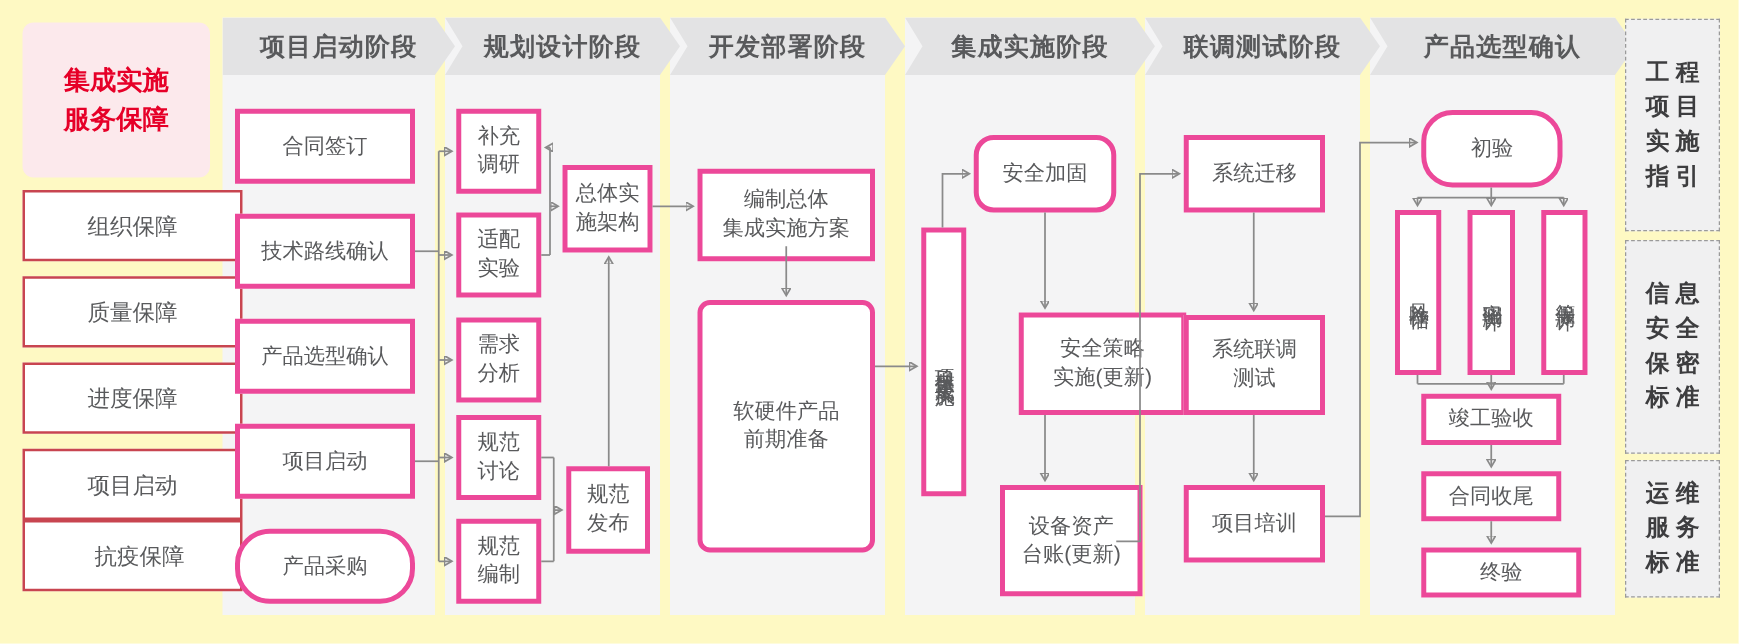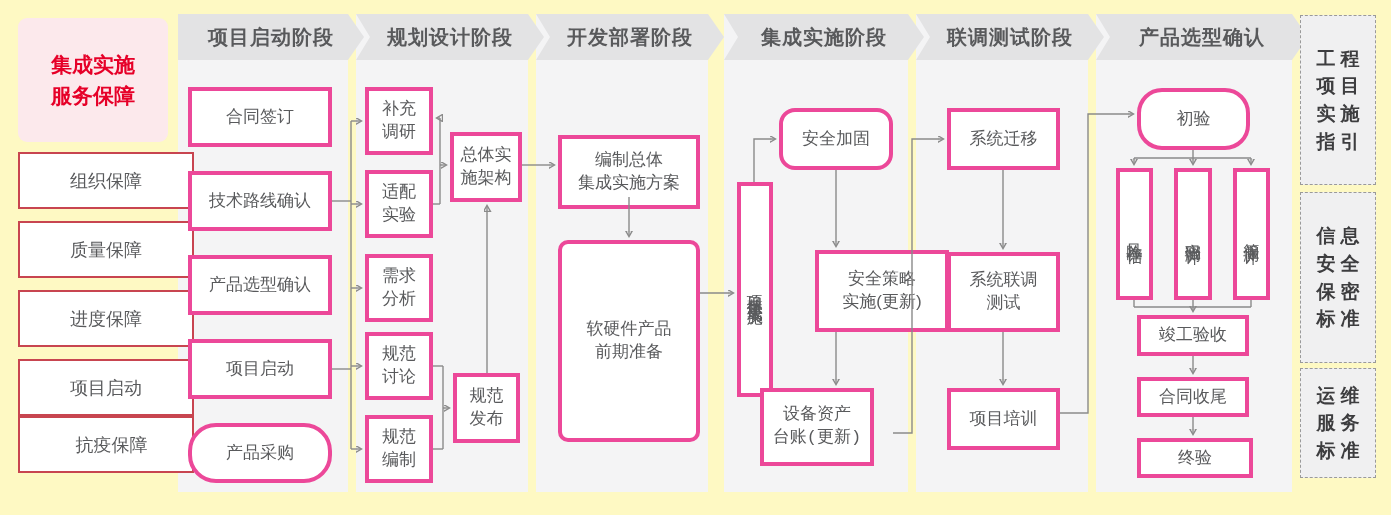--- a/index.html
+++ b/index.html
@@ -77,35 +77,35 @@
 
   <div class="box" style="left:558px;top:135px;width:142px;height:74px;">编制总体
 集成实施方案</div>
   <div class="box" style="left:558px;top:240px;width:142px;height:202px;border-radius:10px;">软硬件产品
 前期准备</div>
 
   <div class="box vbox" style="left:737px;top:182px;width:36px;height:215px;font-size:16px;">项目整体集成实施</div>
   <div class="box" style="left:779px;top:108px;width:114px;height:62px;border-radius:16px;">安全加固</div>
   <div class="box" style="left:815px;top:250px;width:134px;height:82px;">安全策略
 实施(更新)</div>
-  <div class="box" style="left:760px;top:388px;width:114px;height:78px;font-family:Liberation Mono, monospace;">设备资产
+  <div class="box" style="left:800px;top:388px;width:114px;height:89px;">设备资产
 台账(更新)</div>
 
   <div class="box" style="left:947px;top:108px;width:113px;height:62px;">系统迁移</div>
   <div class="box" style="left:947px;top:252px;width:113px;height:80px;">系统联调
 测试</div>
   <div class="box" style="left:947px;top:388px;width:113px;height:62px;">项目培训</div>
 
   <div class="box" style="left:1137px;top:88px;width:113px;height:62px;border-radius:25px;">初验</div>
   <div class="box vbox" style="left:1116px;top:168px;width:37px;height:132px;font-size:16px;">风险评估</div>
   <div class="box vbox" style="left:1174px;top:168px;width:38px;height:132px;font-size:16px;">密码测评</div>
   <div class="box vbox" style="left:1233px;top:168px;width:37px;height:132px;font-size:16px;">等保测评</div>
   <div class="box" style="left:1137px;top:315px;width:112px;height:41px;">竣工验收</div>
   <div class="box" style="left:1137px;top:377px;width:112px;height:40px;">合同收尾</div>
-  <div class="box" style="left:1137px;top:438px;width:116px;height:40px;">终验</div>
+  <div class="box" style="left:1137px;top:438px;width:128px;height:40px;">终验</div>
 
   <div class="std" style="top:15px;height:170px;">工程
 项目
 实施
 指引</div>
   <div class="std" style="top:192px;height:171px;">信息
 安全
 保密
 标准</div>
   <div class="std" style="top:368px;height:110px;">运维

